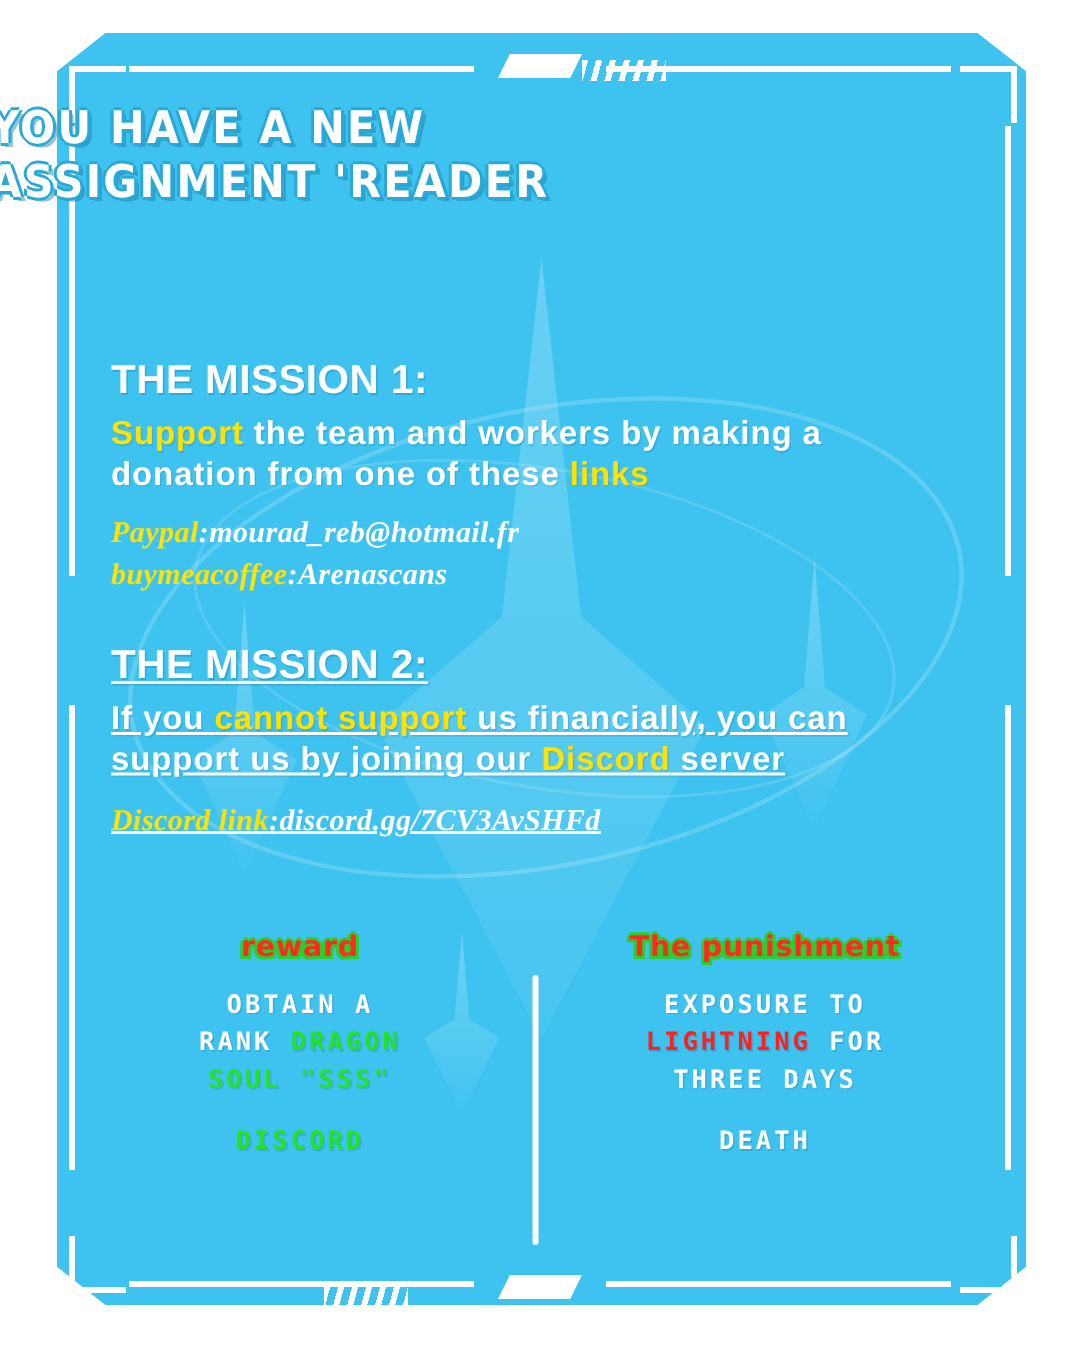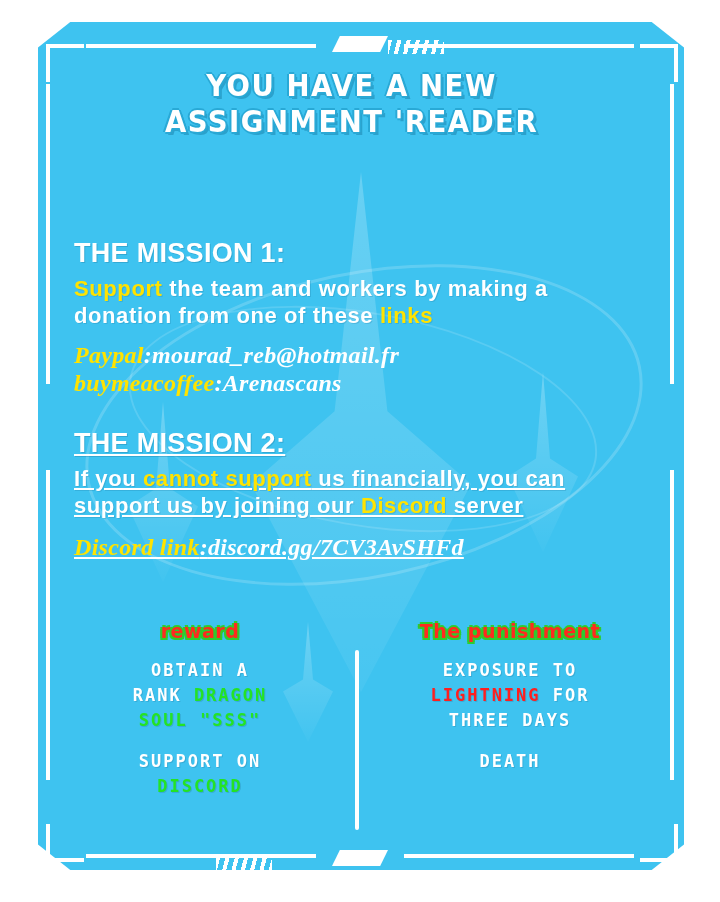--- a/index.html
+++ b/index.html
@@ -124,21 +124,20 @@
     );
   }
   .hatch-top { left: 388px; top: 40px; }
   .hatch-bot { left: 216px; top: 858px; }
 
   
   .title-block {
     position: absolute;
     left: 0; right: 17px;
     top: 68px;
-    text-align: center;
   }
   .title-line {
     font-family: "DejaVu Sans", sans-serif;
     font-weight: bold;
     font-size: 30px;
     letter-spacing: 1.5px;
     color: #ffffff;
     line-height: 36px;
     text-shadow:
       2px 0 0 #29a9d6, -2px 0 0 #29a9d6,
@@ -171,21 +170,21 @@
     line-height: 27px;
     color: #ffffff;
     letter-spacing: 0.6px;
     text-shadow: 1px 1px 0 rgba(30,120,160,0.25);
   }
   .hl { color: #ffe300; }
   .link-line {
     font-family: "Liberation Serif", serif;
     font-style: italic;
     font-weight: bold;
-    font-size: 24px;
+    font-size: 20px;
     line-height: 28px;
     color: #ffffff;
     letter-spacing: 0.3px;
   }
   .link-label { color: #ffe300; font-style: italic; font-weight: bold; }
 
   
   .cols {
     position: absolute;
     left: 60px;
@@ -309,21 +308,20 @@
 
     <div class="col col-left">
       <div class="badge badge-reward">reward</div>
       <div class="pix">
         <div>OBTAIN A</div>
         <div><span>RANK </span><span class="green">DRAGON</span></div>
         <div class="green">SOUL "SSS"</div>
       </div>
       <div class="pix-gap"></div>
       <div class="pix">
-        <div>SUPPORT ON</div>
         <div class="green">DISCORD</div>
       </div>
     </div>
 
     <div class="col col-right">
       <div class="badge badge-punish">The punishment</div>
       <div class="pix">
         <div>EXPOSURE TO</div>
         <div><span class="red">LIGHTNING</span><span> FOR</span></div>
         <div>THREE DAYS</div>

